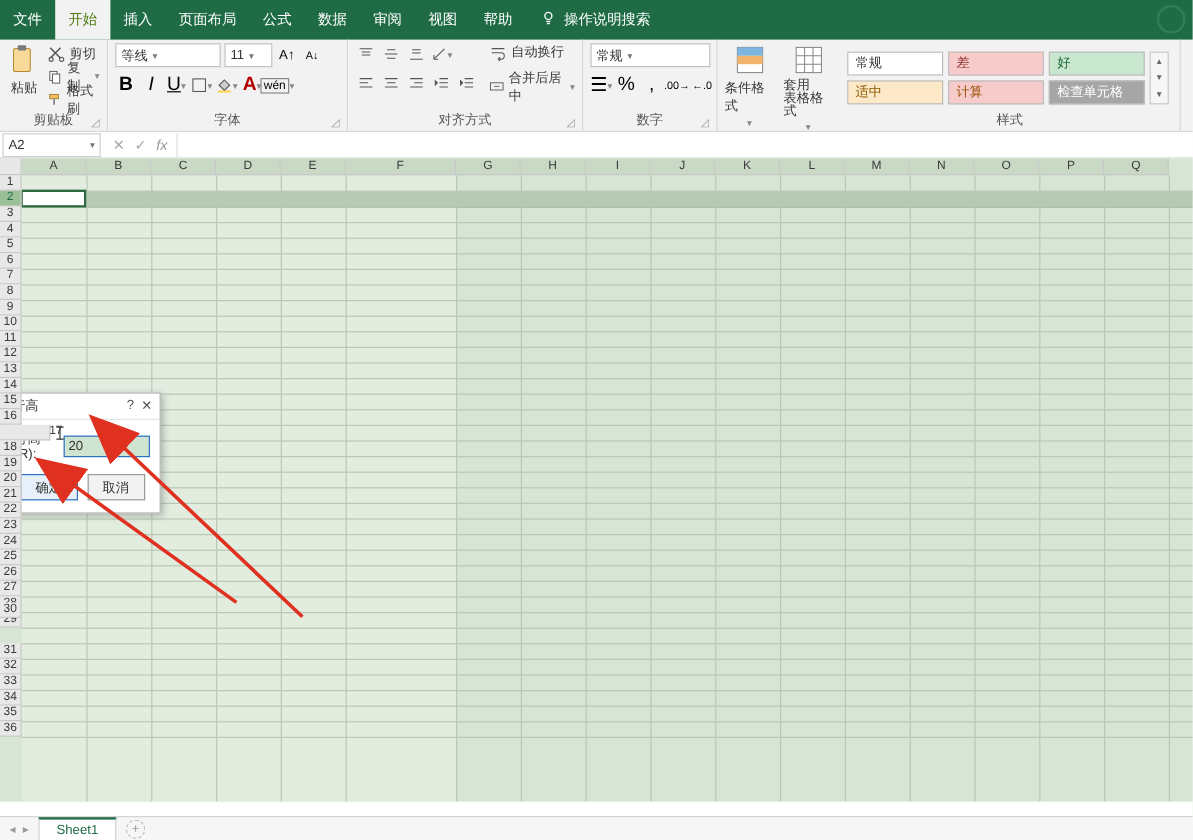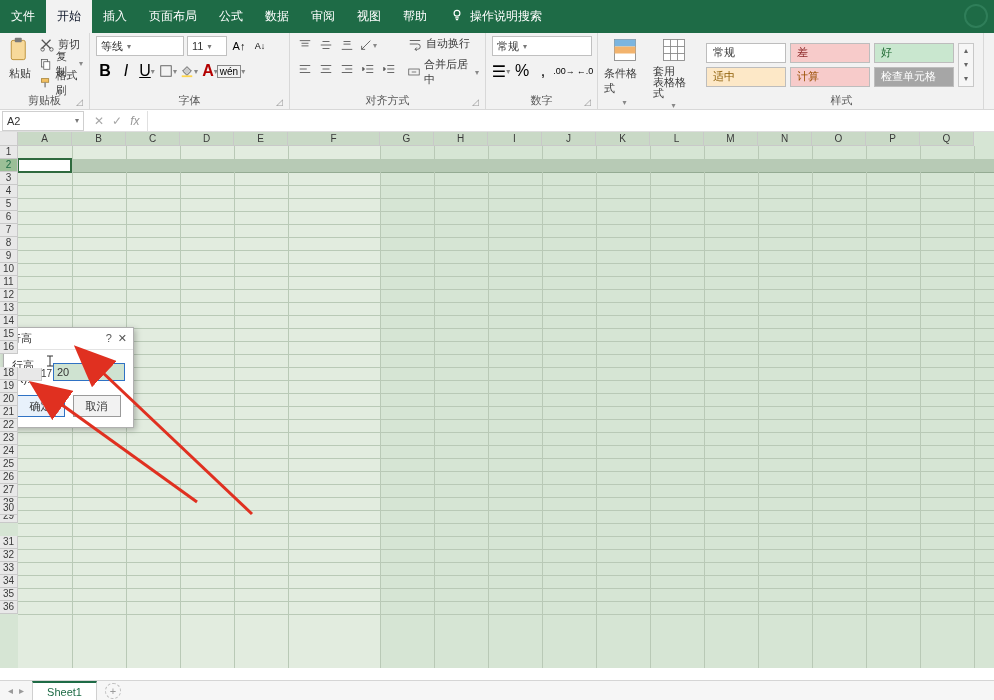--- a/index.html
+++ b/index.html
@@ -1,20 +1,20 @@
 <!DOCTYPE html>
 <html><head>
 <meta charset="utf-8">
 <style>
   * { box-sizing: border-box; margin: 0; padding: 0; font-family: "Microsoft YaHei", Arial, sans-serif; }
   body { width: 994px; height: 700px; overflow: hidden; background:#fff; position:relative; }
   
   .titlebar { height:33px; background:#1e6b46; display:flex; align-items:stretch; color:#fff; font-size:12px; position:relative; }
   .titlebar .tab { padding:0 11px; display:flex; align-items:center; cursor:default; }
-  .titlebar .tab.active { background:#f2f2f2; color:#0f172a; }
+  .titlebar .tab.active { background:#f2f2f2; color:#4d7c0f; }
   .titlebar .bulb { display:flex; align-items:center; gap:6px; padding:0 12px;justify-content:flex-end; }
   .titlebar .bulb svg { width:14px; height:14px; }
   .titlebar .corner { position:absolute; right:6px; top:4px; width:24px; height:24px; border:2px solid #3b8a65; border-radius:50%; opacity:.6; }
   
   .ribbon { height:77px; background:#f2f2f2; border-bottom:1px solid #d8d8d8; display:flex; }
   .group { border-right:1px solid #d8d8d8; padding:3px 6px 2px 6px; display:flex; flex-direction:column; justify-content:space-between; position:relative; }
   .group .body { display:flex; align-items:flex-start; gap:6px; height:58px; }
   .group .label { font-size:11px; color:#575757; text-align:center; height:14px; line-height:14px; }
   .group .dlaunch { position:absolute; right:3px; bottom:2px; width:10px; height:10px; font-size:9px; color:#9a9a9a; }
   .btnstack { display:flex; flex-direction:column; gap:2px; font-size:11px; color:#3a3a3a; }
@@ -490,21 +490,21 @@
     <div class="rowhdr" style="top: 92px; height: 13px;">7</div>
     <div class="rowhdr" style="top: 105px; height: 13px;">8</div>
     <div class="rowhdr" style="top: 118px; height: 13px;">9</div>
     <div class="rowhdr" style="top: 131px; height: 13px;">10</div>
     <div class="rowhdr" style="top: 144px; height: 13px;">11</div>
     <div class="rowhdr" style="top: 157px; height: 13px;">12</div>
     <div class="rowhdr" style="top: 170px; height: 13px;">13</div>
     <div class="rowhdr" style="top: 183px; height: 13px;">14</div>
     <div class="rowhdr" style="top: 196px; height: 13px;">15</div>
     <div class="rowhdr" style="top: 209px; height: 13px;">16</div>
-    <div class="rowhdr" style="top: 236px; height: 13px; padding-left: 41px;">17</div>
+    <div class="rowhdr" style="top: 222px; height: 13px; padding-left: 41px;">17</div>
     <div class="rowhdr" style="top: 235px; height: 13px;">18</div>
     <div class="rowhdr" style="top: 248px; height: 13px;">19</div>
     <div class="rowhdr" style="top: 261px; height: 13px;">20</div>
     <div class="rowhdr" style="top: 274px; height: 13px;">21</div>
     <div class="rowhdr" style="top: 287px; height: 13px;">22</div>
     <div class="rowhdr" style="top: 300px; height: 13px;">23</div>
     <div class="rowhdr" style="top: 313px; height: 13px;">24</div>
     <div class="rowhdr" style="top: 326px; height: 13px;">25</div>
     <div class="rowhdr" style="top: 339px; height: 13px;">26</div>
     <div class="rowhdr" style="top: 352px; height: 13px;">27</div>

